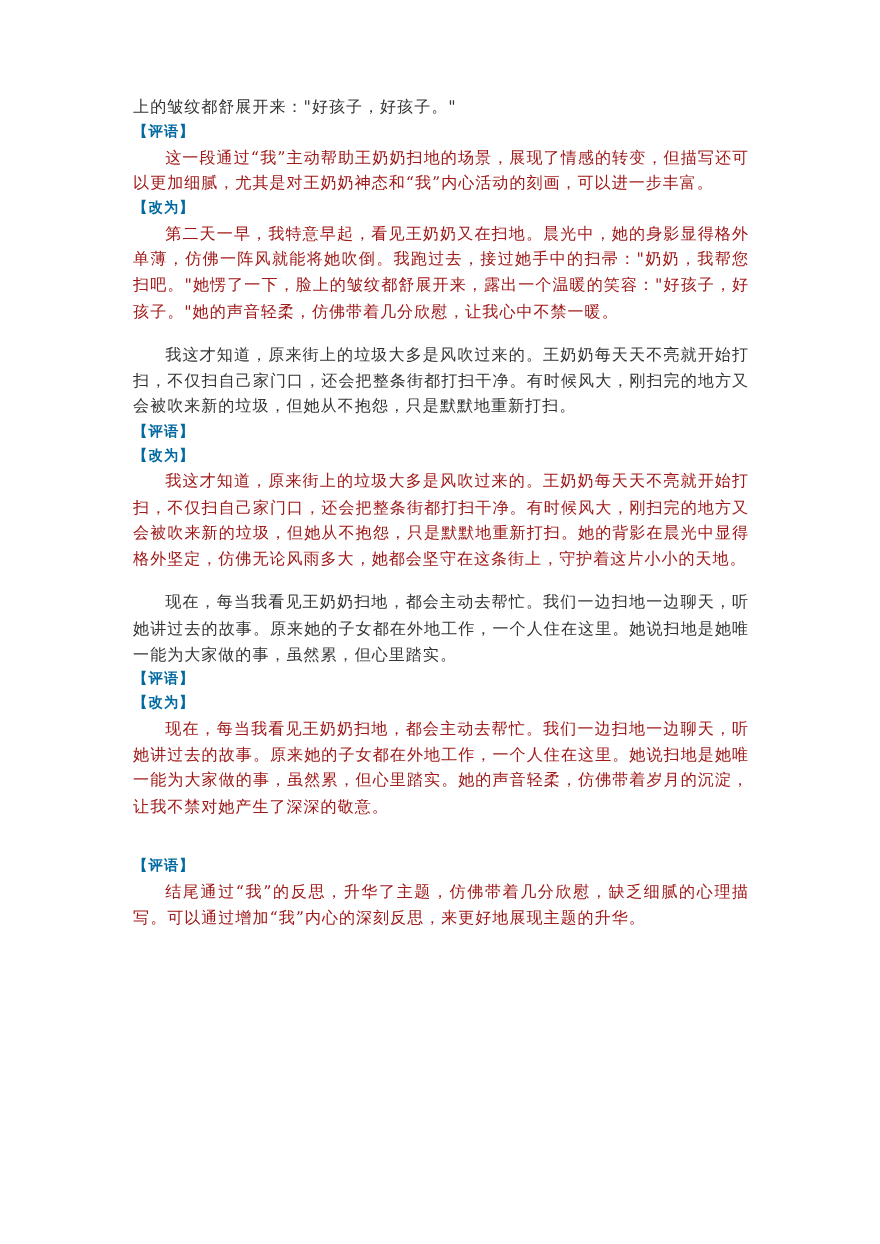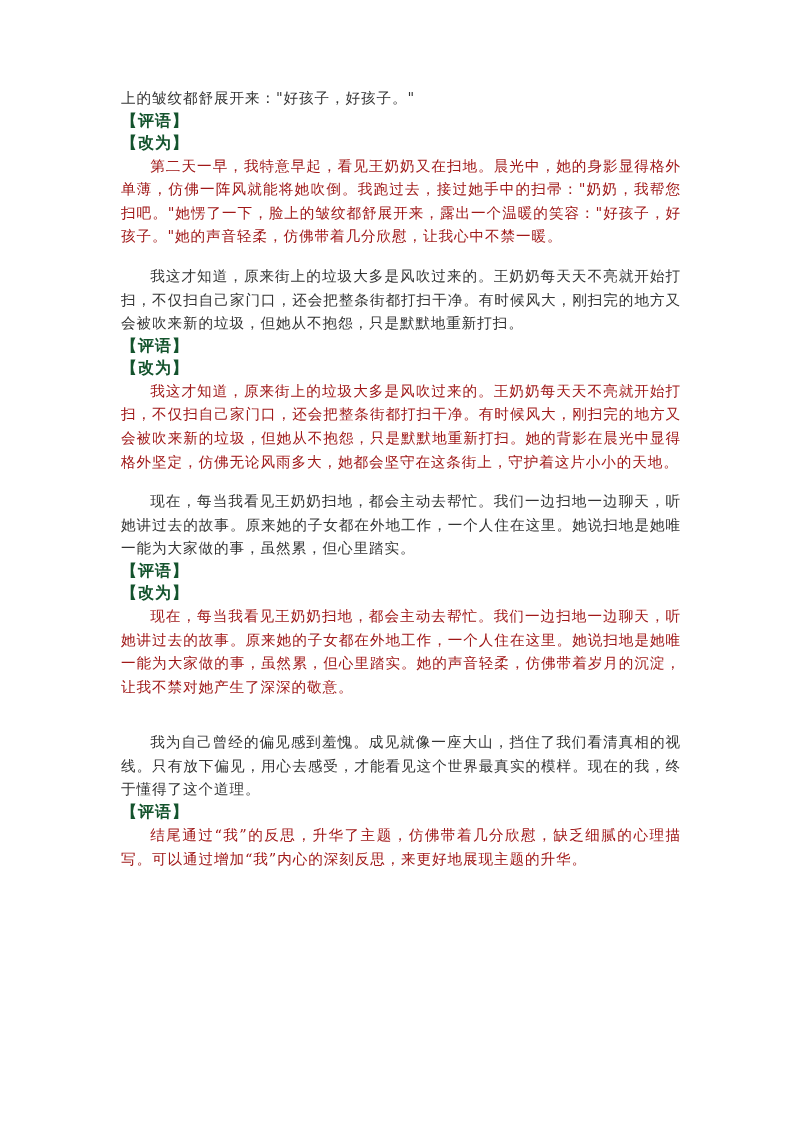--- a/index.html
+++ b/index.html
@@ -27,22 +27,22 @@
       text-align: justify;
       margin: 0;
     }
     .orig {
       color: #333333;
     }
     .red {
       color: #a01818;
     }
     .tag {
-      color: #14532d;
-      font-size: 16px;
+      color: #0369a1;
+      font-size: 13px;
       line-height: 22px;
       margin: 0;
       letter-spacing: 1px;
       font-weight: bold;
     }
     .indent {
       text-indent: 2em;
     }
     .indent-more {
       text-indent: 3.4em;
@@ -52,20 +52,21 @@
   </style>
 </head>
 <body>
 
 <div class="page">
 
   <p class="line-block orig">上的皱纹都舒展开来："好孩子，好孩子。"</p>
 
   <section>
     <p class="tag">【评语】</p>
+    <p class="line-block red indent">这一段通过“我”主动帮助王奶奶扫地的场景，展现了情感的转变，但描写还可以更加细腻，尤其是对王奶奶神态和“我”内心活动的刻画，可以进一步丰富。</p>
     <p class="tag">【改为】</p>
     <p class="line-block red indent">第二天一早，我特意早起，看见王奶奶又在扫地。晨光中，她的身影显得格外单薄，仿佛一阵风就能将她吹倒。我跑过去，接过她手中的扫帚："奶奶，我帮您扫吧。"她愣了一下，脸上的皱纹都舒展开来，露出一个温暖的笑容："好孩子，好孩子。"她的声音轻柔，仿佛带着几分欣慰，让我心中不禁一暖。</p>
   </section>
 
   <div class="gap-small"></div>
 
   <section>
     <p class="line-block orig indent">我这才知道，原来街上的垃圾大多是风吹过来的。王奶奶每天天不亮就开始打扫，不仅扫自己家门口，还会把整条街都打扫干净。有时候风大，刚扫完的地方又会被吹来新的垃圾，但她从不抱怨，只是默默地重新打扫。</p>
     <p class="tag">【评语】</p>
     <p class="tag">【改为】</p>
@@ -77,18 +78,17 @@
   <section>
     <p class="line-block orig indent">现在，每当我看见王奶奶扫地，都会主动去帮忙。我们一边扫地一边聊天，听她讲过去的故事。原来她的子女都在外地工作，一个人住在这里。她说扫地是她唯一能为大家做的事，虽然累，但心里踏实。</p>
     <p class="tag">【评语】</p>
     <p class="tag">【改为】</p>
     <p class="line-block red indent">现在，每当我看见王奶奶扫地，都会主动去帮忙。我们一边扫地一边聊天，听她讲过去的故事。原来她的子女都在外地工作，一个人住在这里。她说扫地是她唯一能为大家做的事，虽然累，但心里踏实。她的声音轻柔，仿佛带着岁月的沉淀，让我不禁对她产生了深深的敬意。</p>
   </section>
 
   <div class="gap-large"></div>
 
   <section>
-    <p class="line-block orig indent">我为自己曾经的偏见感到羞愧。成见就像一座大山，挡住了我们看清真相的视线。只有放下偏见，用心去感受，才能看见这个世界最真实的模样。现在的我，终于懂得了这个道理。</p>
     <p class="tag">【评语】</p>
     <p class="line-block red indent">结尾通过“我”的反思，升华了主题，仿佛带着几分欣慰，缺乏细腻的心理描写。可以通过增加“我”内心的深刻反思，来更好地展现主题的升华。</p>
   </section>
 
 </div>
 
 </body></html>

